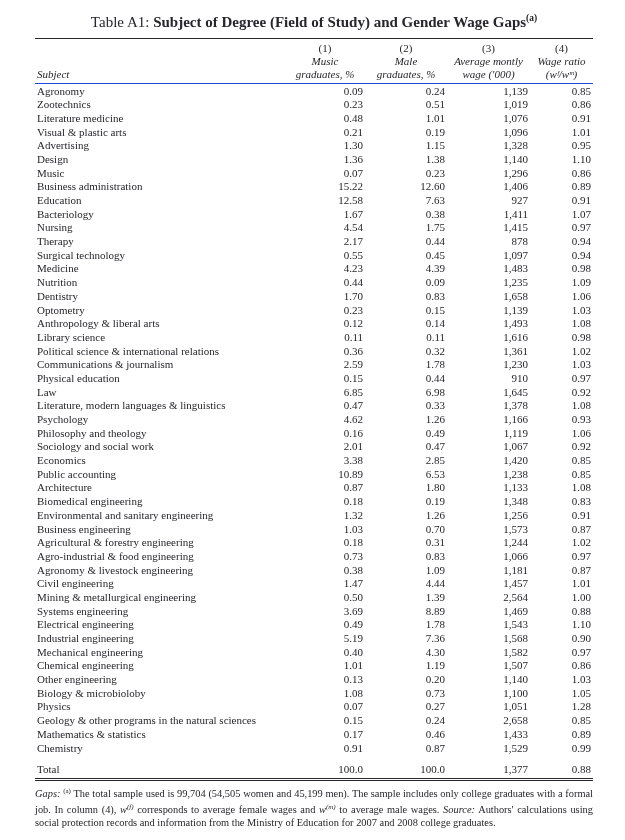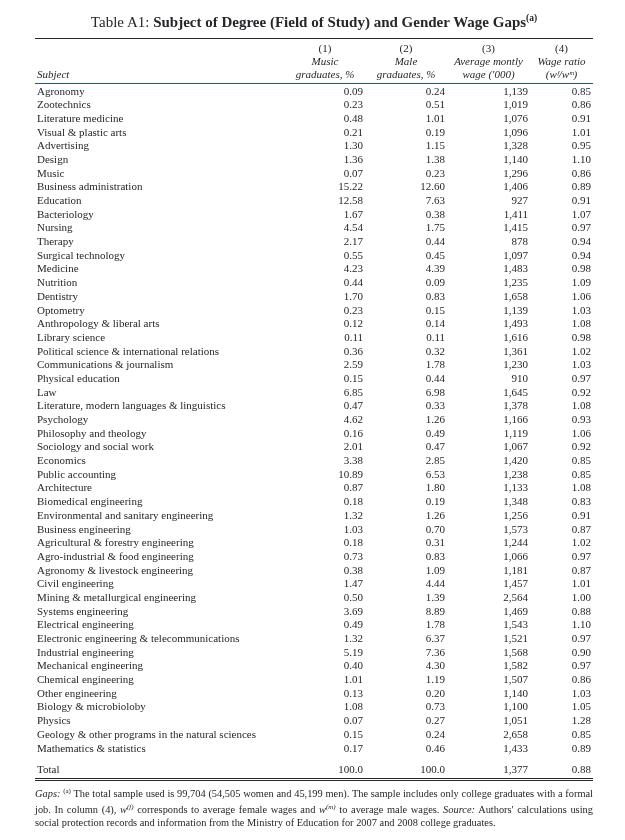--- a/index.html
+++ b/index.html
@@ -393,27 +393,20 @@
           <td class="num">0.88</td>
         </tr>
         <tr>
           <td class="subj">Electrical engineering</td>
           <td class="num">0.49</td>
           <td class="num">1.78</td>
           <td class="num">1,543</td>
           <td class="num">1.10</td>
         </tr>
         <tr>
-          <td class="subj">Electronic engineering &amp; telecommunications</td>
-          <td class="num">1.32</td>
-          <td class="num">6.37</td>
-          <td class="num">1,521</td>
-          <td class="num">0.97</td>
-        </tr>
-        <tr>
           <td class="subj">Industrial engineering</td>
           <td class="num">5.19</td>
           <td class="num">7.36</td>
           <td class="num">1,568</td>
           <td class="num">0.90</td>
         </tr>
         <tr>
           <td class="subj">Mechanical engineering</td>
           <td class="num">0.40</td>
           <td class="num">4.30</td>
@@ -454,20 +447,27 @@
           <td class="num">0.24</td>
           <td class="num">2,658</td>
           <td class="num">0.85</td>
         </tr>
         <tr>
           <td class="subj">Mathematics &amp; statistics</td>
           <td class="num">0.17</td>
           <td class="num">0.46</td>
           <td class="num">1,433</td>
           <td class="num">0.89</td>
+        </tr>
+        <tr>
+          <td class="subj">Chemistry</td>
+          <td class="num">0.91</td>
+          <td class="num">0.87</td>
+          <td class="num">1,529</td>
+          <td class="num">0.99</td>
         </tr>
       </tbody>
     <tfoot>
       <tr>
         <td class="subj">Total</td>
         <td class="num">100.0</td>
         <td class="num">100.0</td>
         <td class="num">1,377</td>
         <td class="num">0.88</td>
       </tr>

